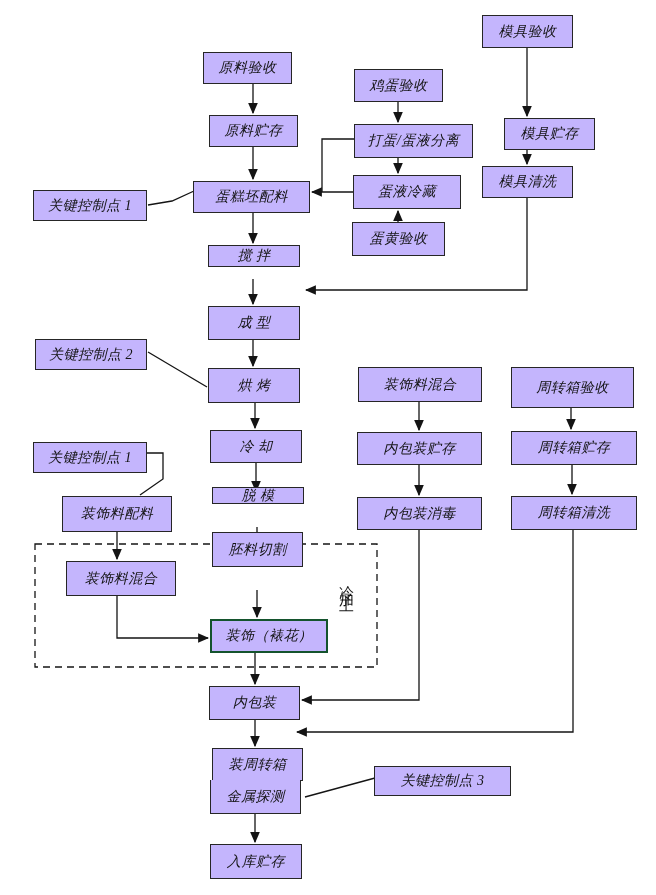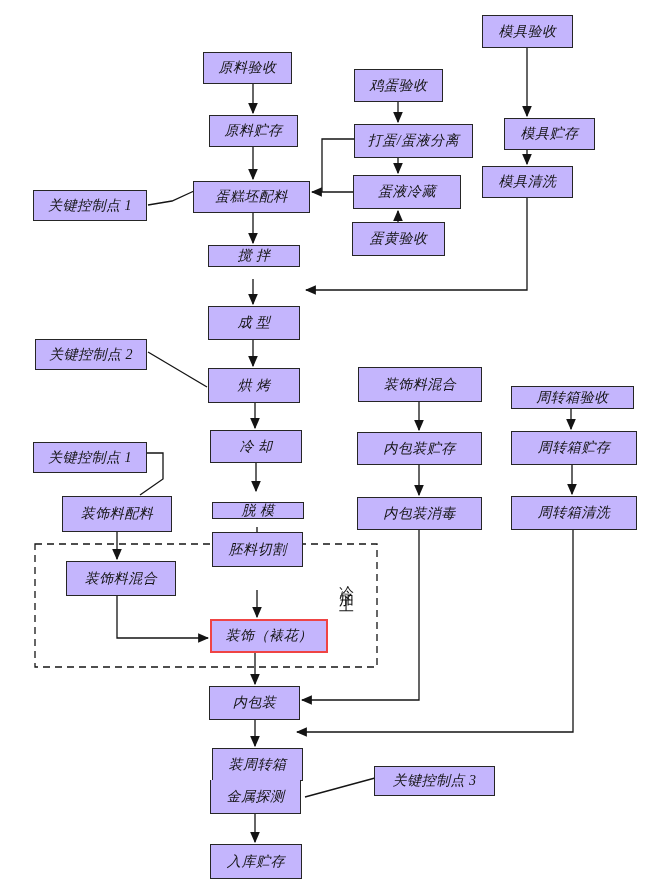--- a/index.html
+++ b/index.html
@@ -9,21 +9,21 @@
   }
   .wires{position:absolute;left:0;top:0;z-index:1;}
   .node{
     position:absolute;box-sizing:border-box;z-index:2;
     border:1px solid #262626;background:#c4b5fd;
     display:flex;align-items:center;justify-content:center;
     font-size:14px;line-height:1;color:#141414;letter-spacing:0.5px;
     white-space:nowrap;
     font-style:italic;
   }
-  .node.strong{border:2px solid #ef4444;}
+  .node.strong{border:2px solid #14532d;}
   .node.stack-bottom{border-top:none;}
   .vlabel{
     position:absolute;z-index:2;color:#141414;font-size:15px;
     writing-mode:vertical-rl;text-orientation:upright;letter-spacing:7px;
     display:flex;align-items:center;justify-content:flex-start;
   }
 </style>
 </head>
 <body>
 
@@ -90,35 +90,35 @@
   <div class="node" style="left:504px;top:118px;width:91px;height:32px">模具贮存</div>
   <div class="node" style="left:482px;top:166px;width:91px;height:32px">模具清洗</div>
 
   <div class="node" style="left:33px;top:190px;width:114px;height:31px">关键控制点 1</div>
   <div class="node" style="left:193px;top:181px;width:117px;height:32px">蛋糕坯配料</div>
   <div class="node" style="left:208px;top:245px;width:92px;height:22px">搅 拌</div>
   <div class="node" style="left:208px;top:306px;width:92px;height:34px">成 型</div>
   <div class="node" style="left:35px;top:339px;width:112px;height:31px">关键控制点 2</div>
   <div class="node" style="left:208px;top:368px;width:92px;height:35px">烘 烤</div>
   <div class="node" style="left:210px;top:430px;width:92px;height:33px">冷 却</div>
-  <div class="node" style="left:212px;top:502px;width:92px;height:17px">脱 模</div>
+  <div class="node" style="left:212px;top:487px;width:92px;height:17px">脱 模</div>
 
   <div class="node" style="left:33px;top:442px;width:114px;height:31px">关键控制点 1</div>
   <div class="node" style="left:62px;top:496px;width:110px;height:36px">装饰料配料</div>
   <div class="node" style="left:66px;top:561px;width:110px;height:35px">装饰料混合</div>
   <div class="node" style="left:212px;top:532px;width:91px;height:35px">胚料切割</div>
   <div class="node strong" style="left:210px;top:619px;width:118px;height:34px">装饰（裱花）</div>
   <div class="vlabel" style="left:337px;top:573px;width:18px;height:64px">冷加工</div>
 
   <div class="node" style="left:358px;top:367px;width:124px;height:35px">装饰料混合</div>
   <div class="node" style="left:357px;top:432px;width:125px;height:33px">内包装贮存</div>
   <div class="node" style="left:357px;top:497px;width:125px;height:33px">内包装消毒</div>
-  <div class="node" style="left:511px;top:386px;width:123px;height:23px">周转箱验收</div>
+  <div class="node" style="left:511px;top:367px;width:123px;height:41px">周转箱验收</div>
   <div class="node" style="left:511px;top:431px;width:126px;height:34px">周转箱贮存</div>
   <div class="node" style="left:511px;top:496px;width:126px;height:34px">周转箱清洗</div>
 
   <div class="node" style="left:209px;top:686px;width:91px;height:34px">内包装</div>
   <div class="node" style="left:212px;top:748px;width:91px;height:33px">装周转箱</div>
   <div class="node stack-bottom" style="left:210px;top:780px;width:91px;height:34px">金属探测</div>
-  <div class="node" style="left:374px;top:766px;width:121px;height:30px">关键控制点 3</div>
+  <div class="node" style="left:374px;top:766px;width:137px;height:30px">关键控制点 3</div>
   <div class="node" style="left:210px;top:844px;width:92px;height:35px">入库贮存</div>
 
 </div>
 
 </body></html>

